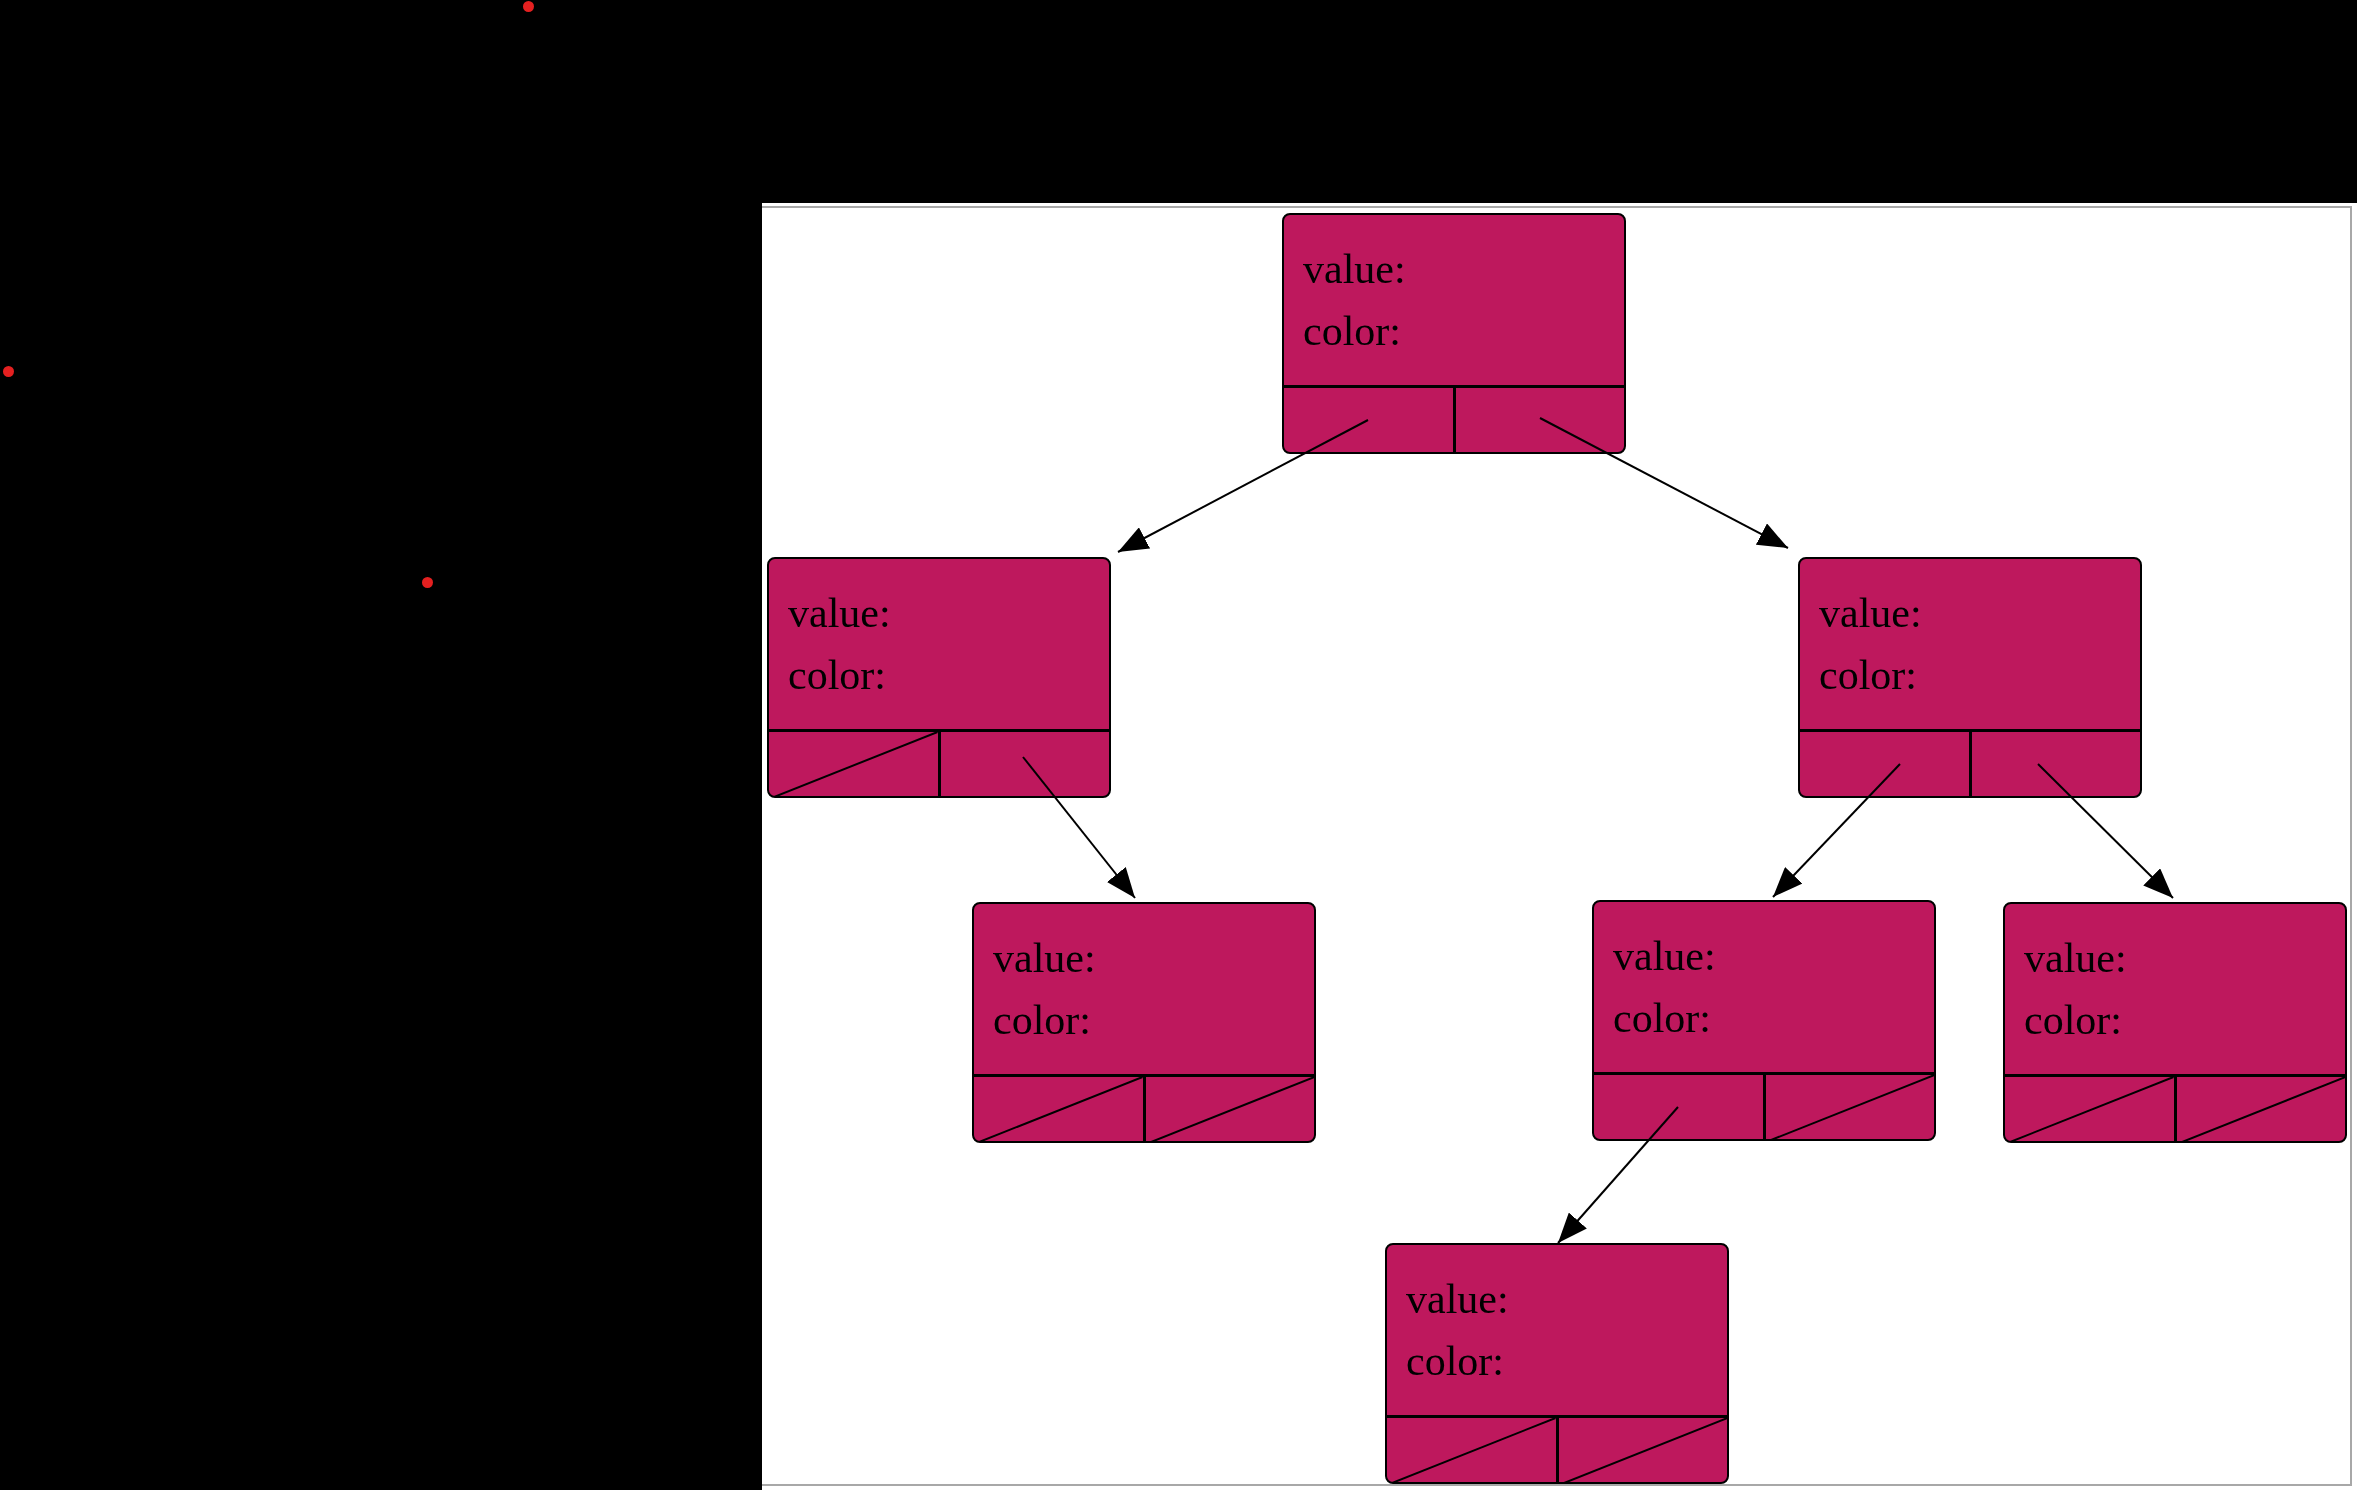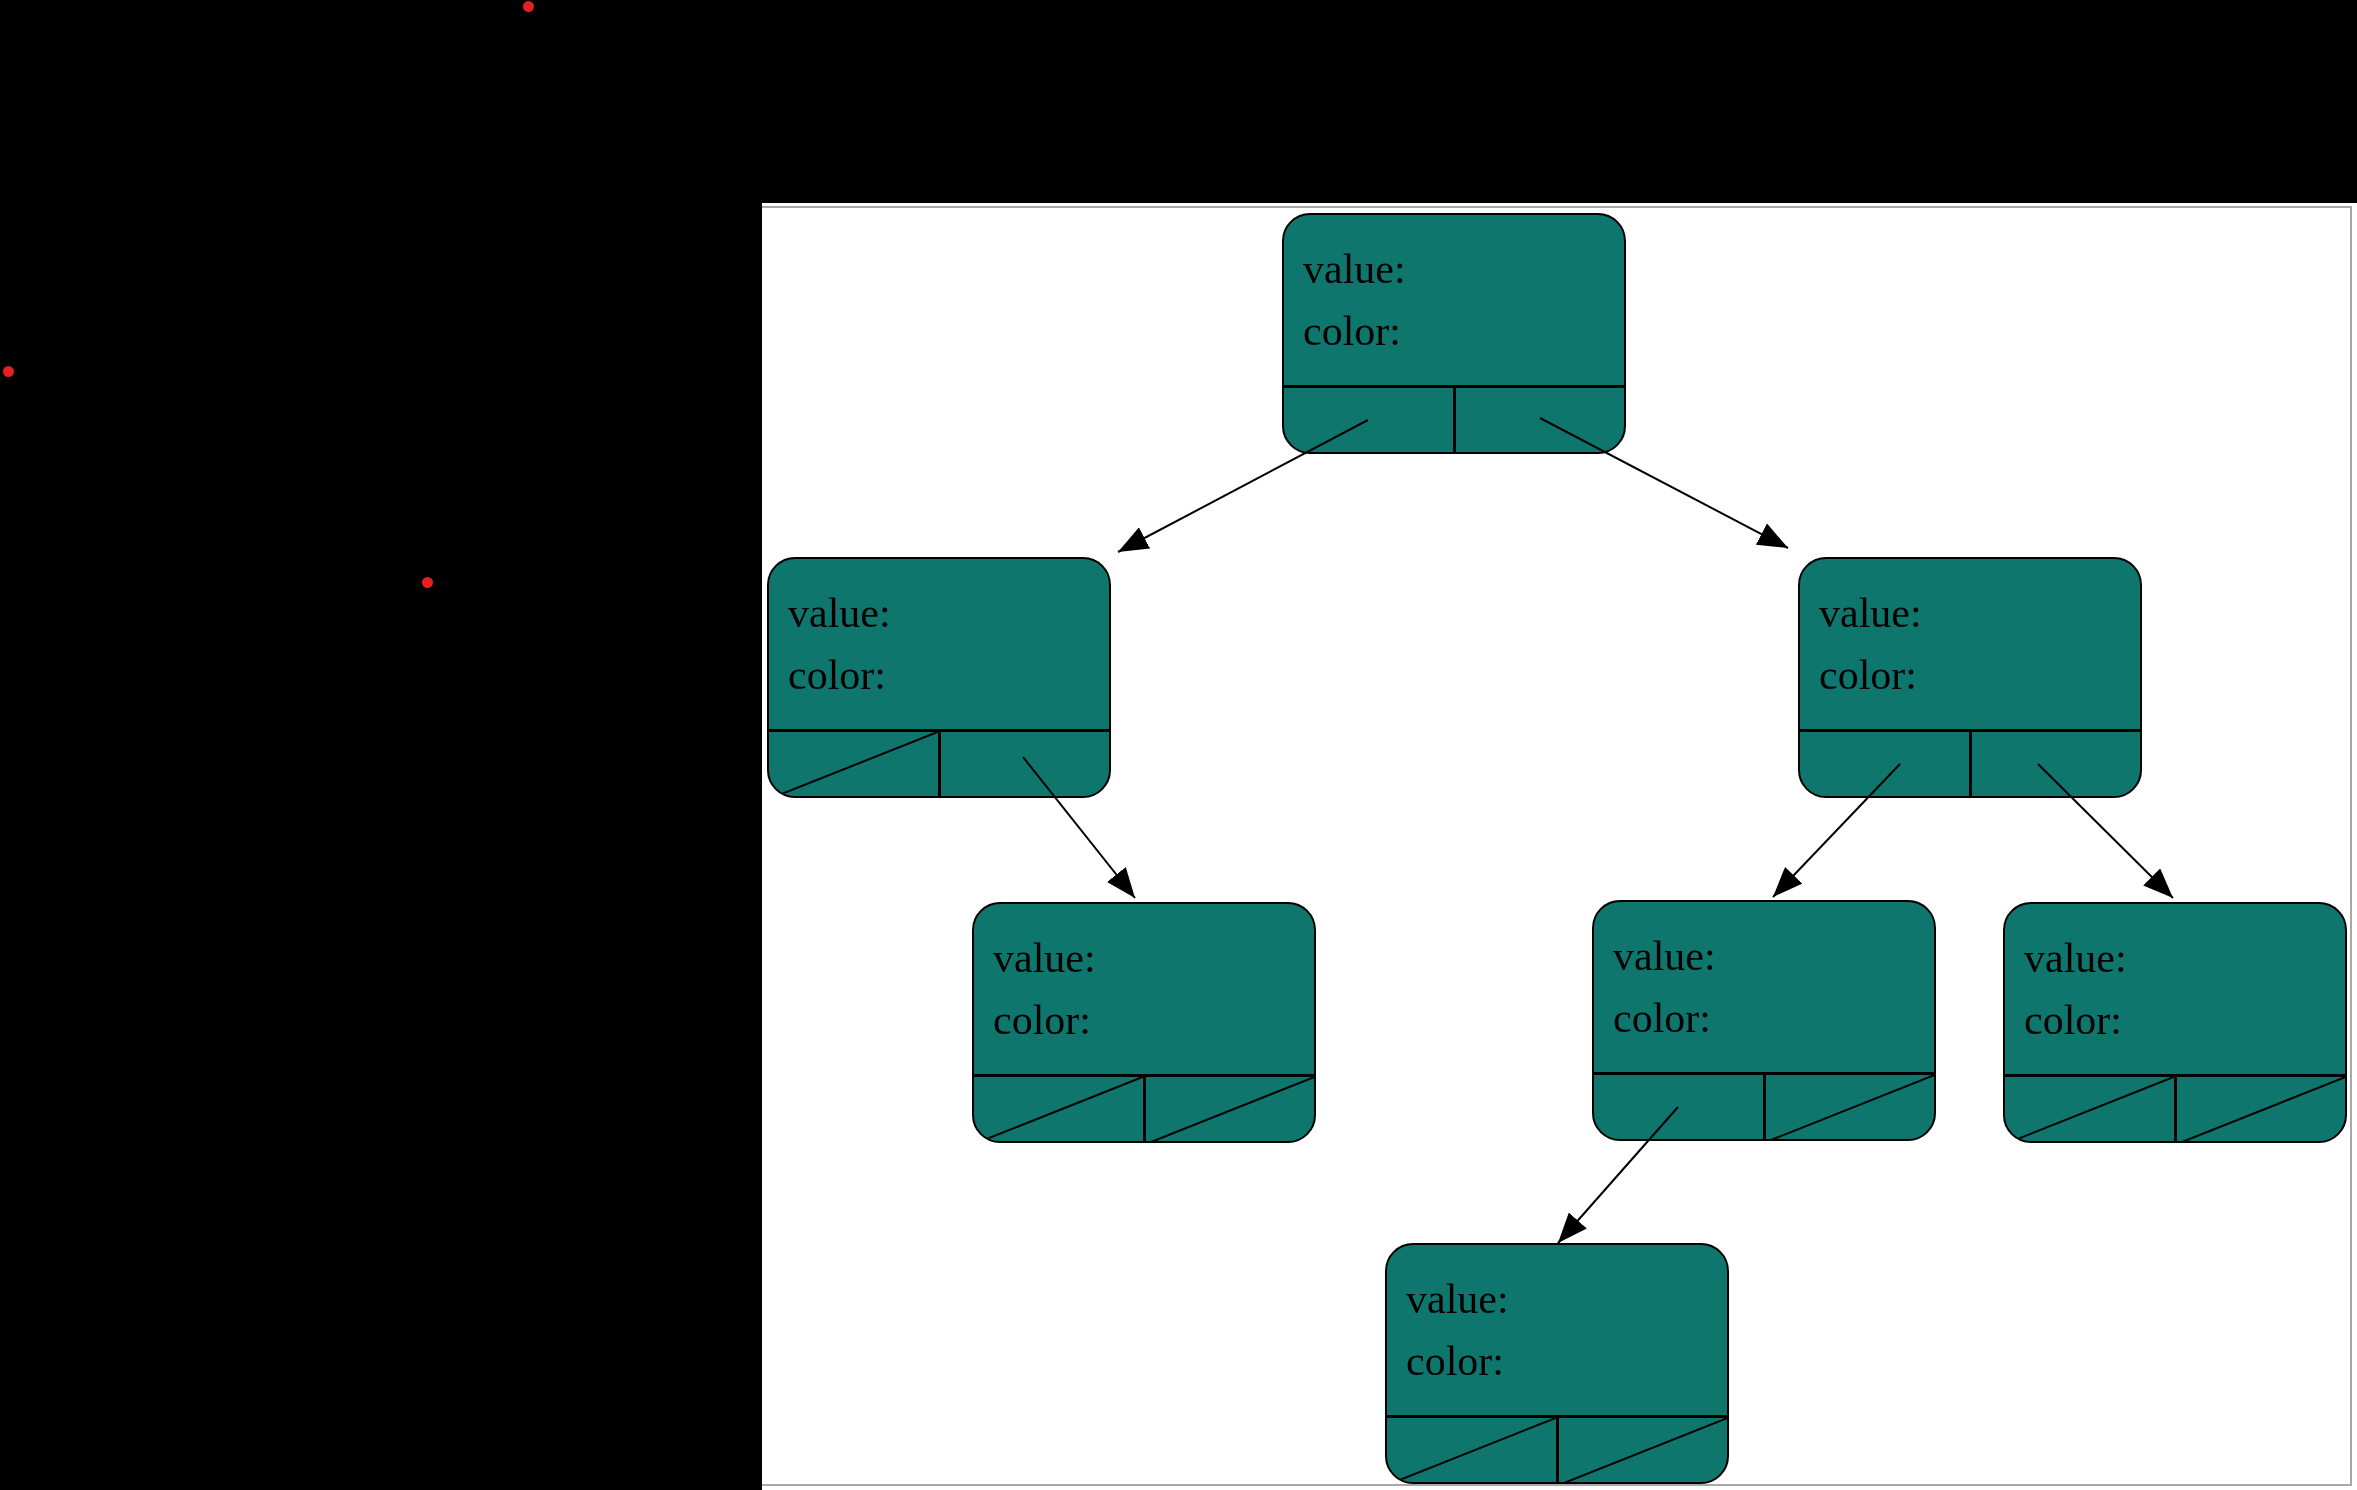--- a/index.html
+++ b/index.html
@@ -32,23 +32,23 @@
   #node-layer { position: absolute; left: 0; top: 0; width: 1595px; height: 1287px; }
   #edge-layer {
     position: absolute; left: 0; top: 0;
     width: 1595px; height: 1287px;
     z-index: 5; pointer-events: none;
   }
   .node {
     position: absolute;
     box-sizing: border-box;
     width: 344px; height: 241px;
-    background: #0f766e;
+    background: #be185d;
     border: 2px solid #000;
-    border-radius: 28px;
+    border-radius: 8px;
     overflow: hidden;
     z-index: 2;
   }
   .node-body {
     box-sizing: border-box;
     height: 170px;
     padding: 23px 8px 0 19px;
     font-family: "Liberation Serif", "DejaVu Serif", serif;
     font-size: 42px;
     line-height: 62px;

